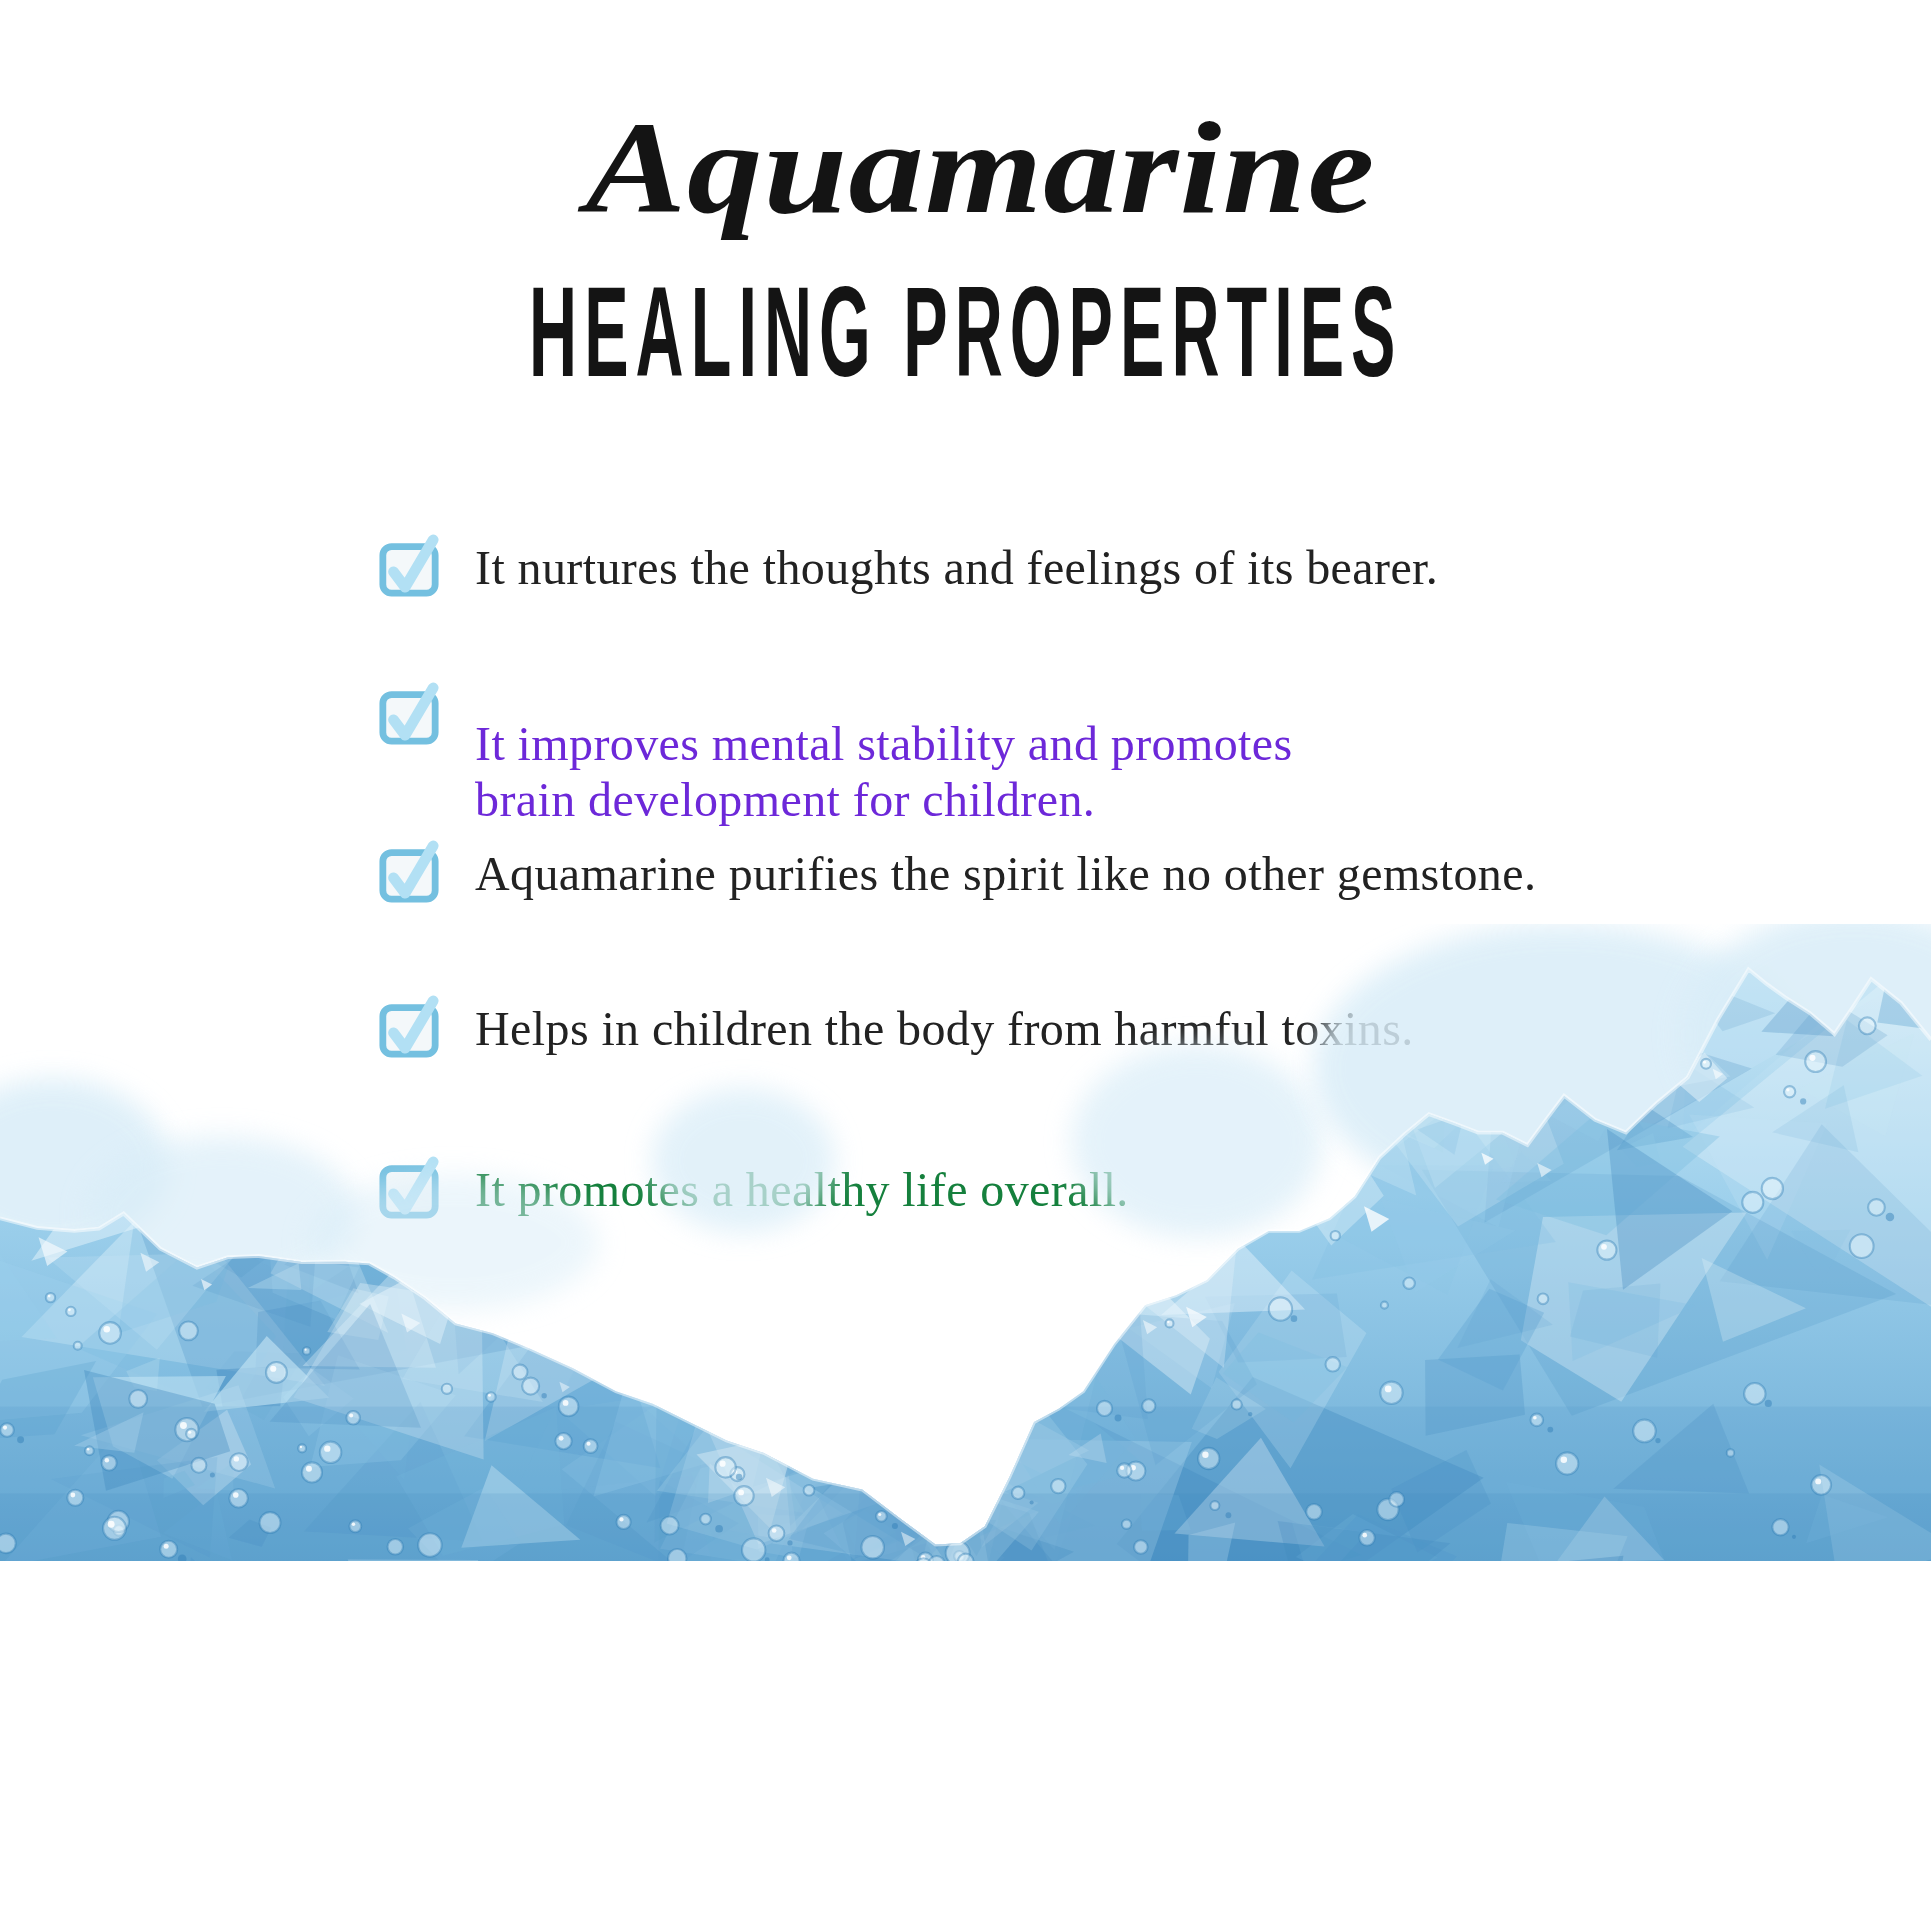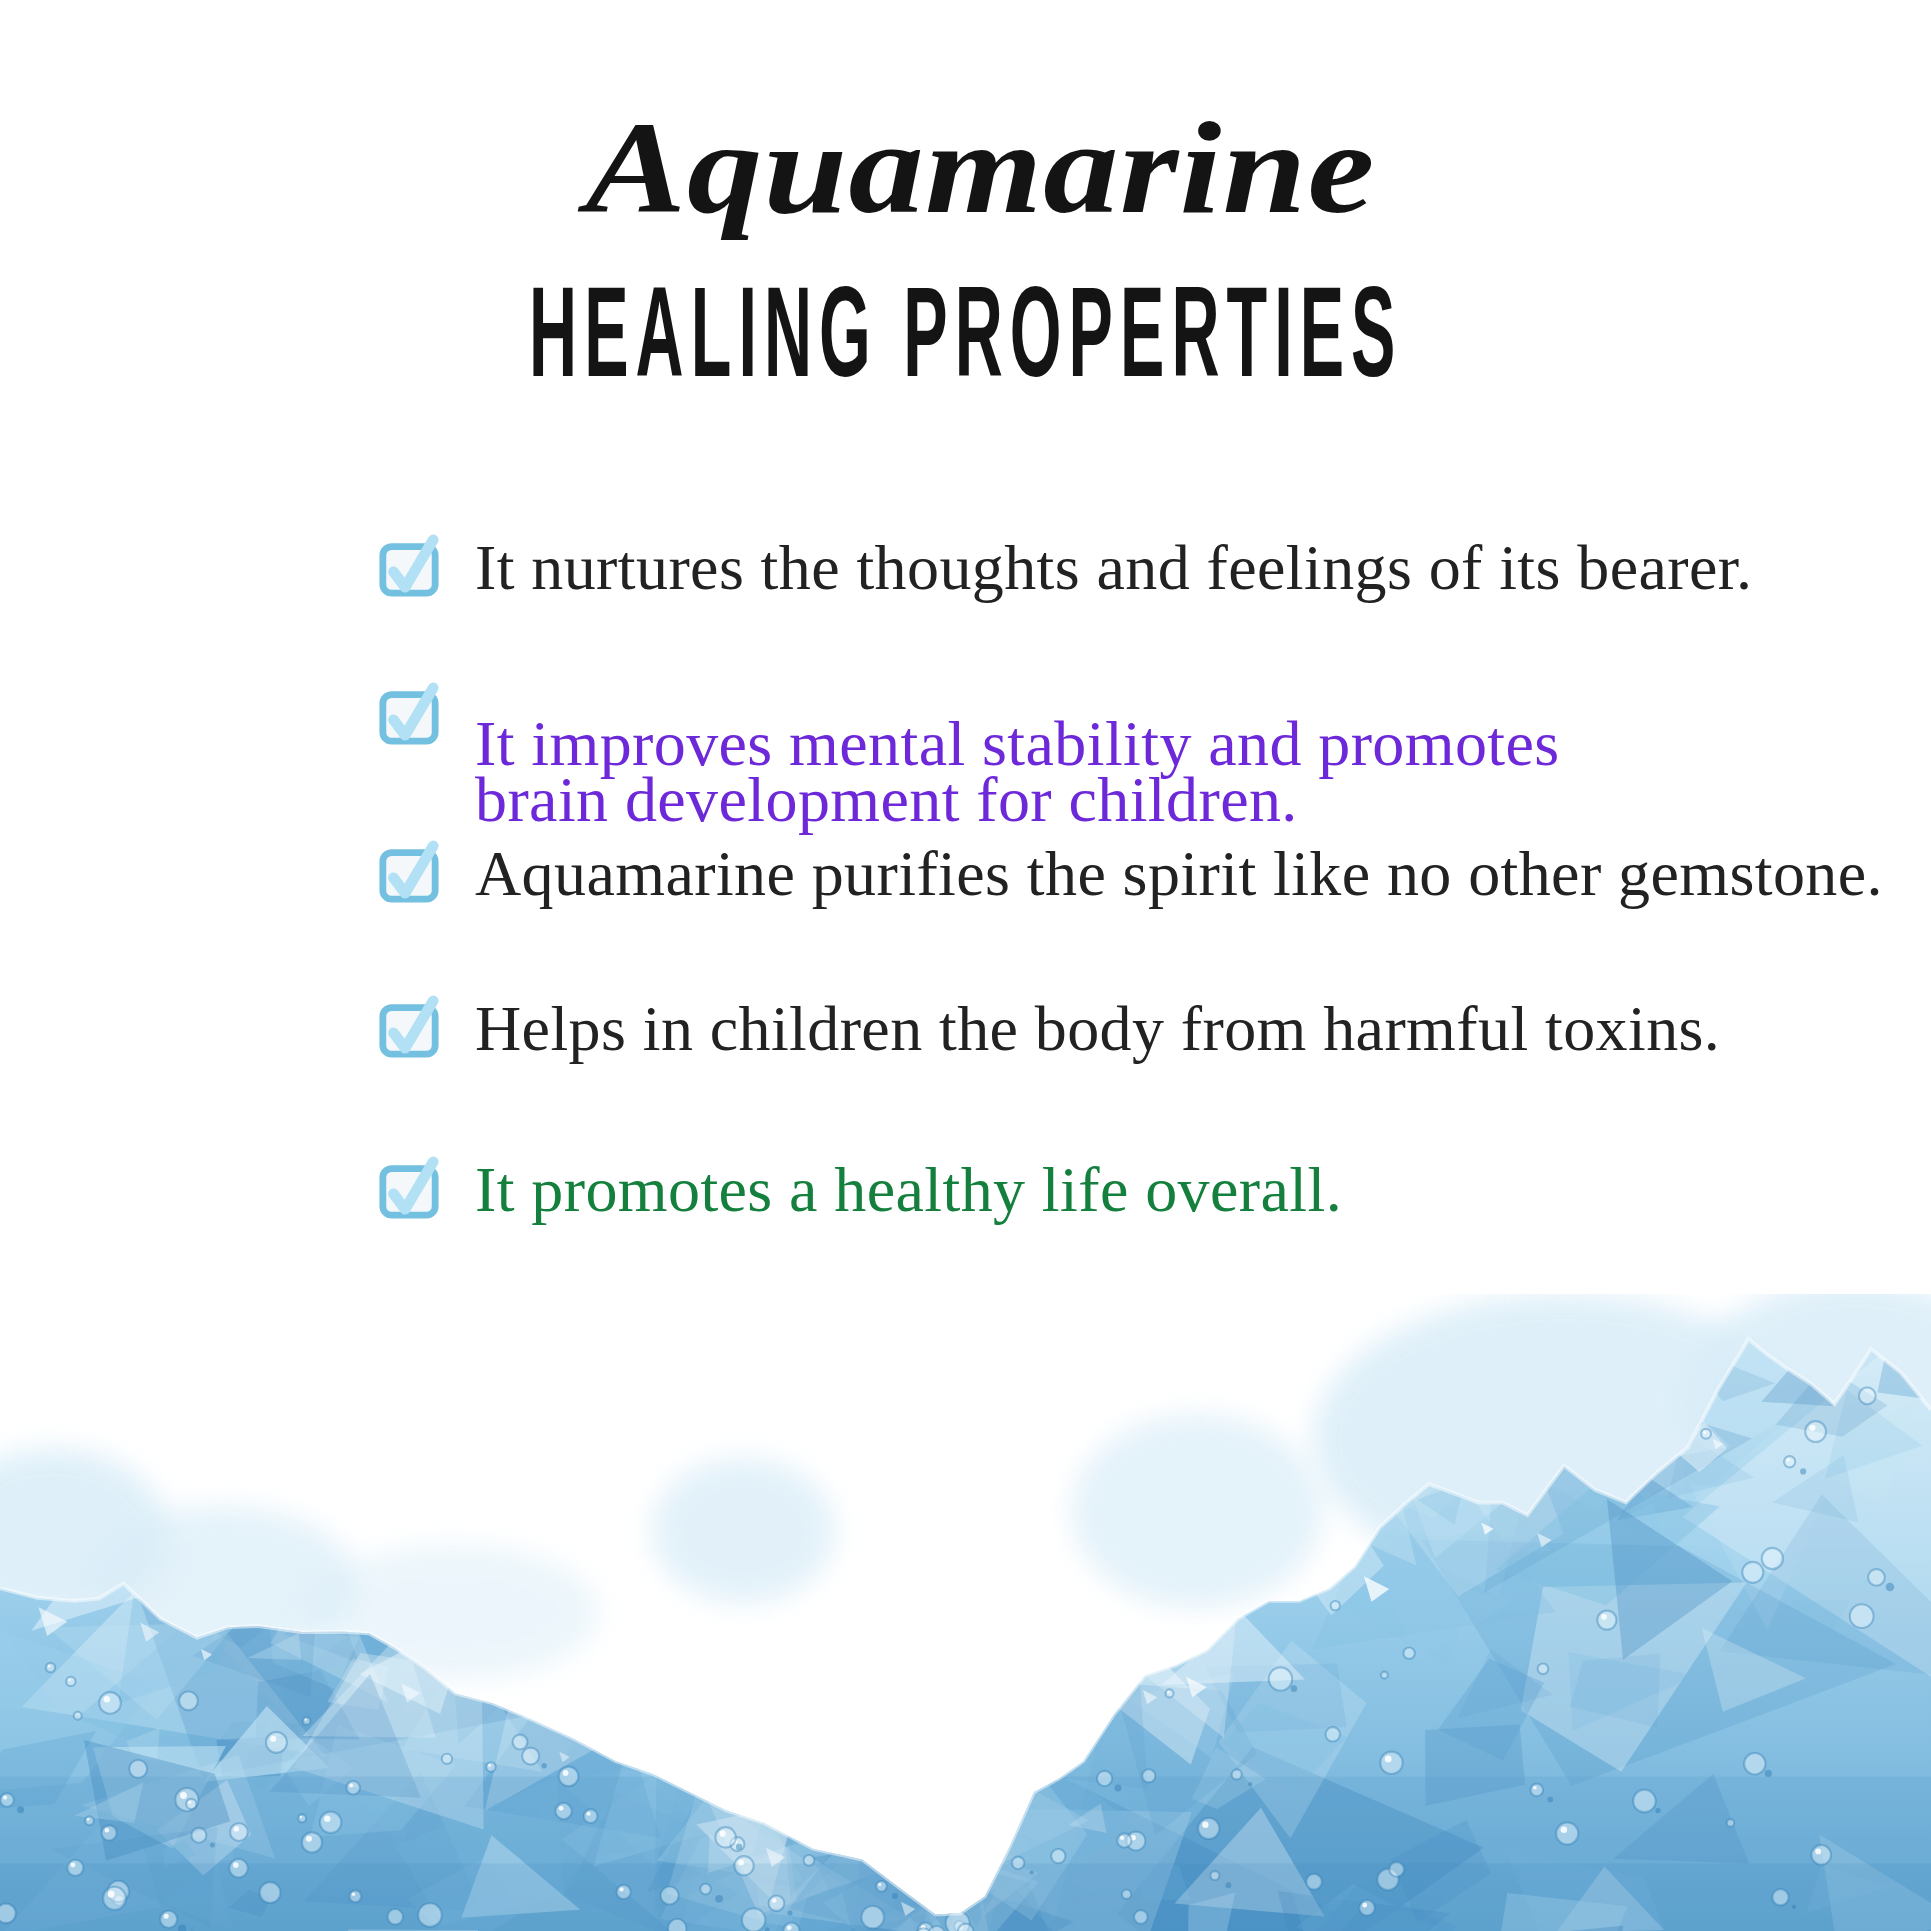--- a/index.html
+++ b/index.html
@@ -1,18 +1,18 @@
 <!DOCTYPE html>
 <html><head>
 <meta charset="utf-8">
 <style>
   html,body{margin:0;padding:0;background:#ffffff;}
   .page{
     position:relative;
-    width:1931px;height:1931px;
+    width:1931px;height:1561px;
     background:#ffffff;
     overflow:hidden;
     font-family:"Liberation Serif", serif;
   }
   
   .title{
     position:absolute;
     top:102px;left:15.4px;width:1931px;
     margin:0;
     text-align:center;
@@ -53,21 +53,21 @@
   }
   .cb{
     width:62px;height:64px;
     flex:none;
     margin-top:-6.8px;
     margin-right:35px;
   }
   .cb-box{fill:#f4f8fa;}
   .item-label{
     margin:0;
-    font-size:64px;
+    font-size:48px;
     line-height:56px;
     letter-spacing:0.4px;
     white-space:pre-line;
   }
   
   .ice{
     position:absolute;
     left:0;bottom:0;
     width:1931px;height:637px;
     display:block;

